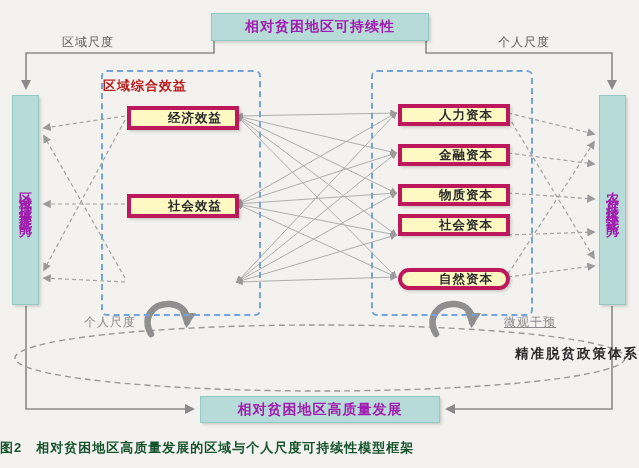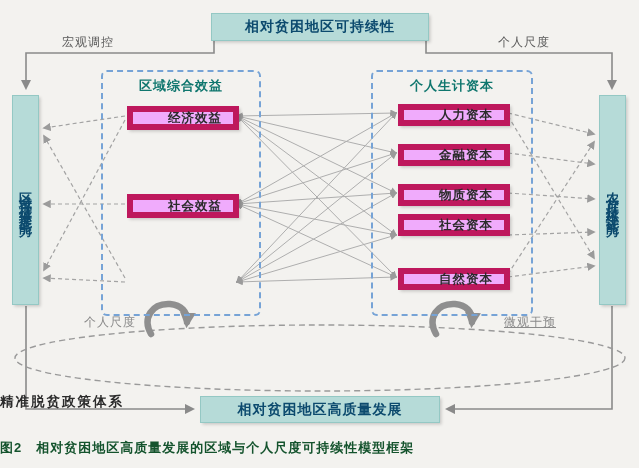--- a/index.html
+++ b/index.html
@@ -2,47 +2,47 @@
 <html><head>
 <meta charset="utf-8">
 <style>
   html,body{margin:0;padding:0;}
   body{font-family:"Liberation Sans","DejaVu Sans",sans-serif;background:#ffffff;}
   .stage{position:relative;width:639px;height:468px;background:#f3f2ef;overflow:hidden;}
   .wires{position:absolute;left:0;top:0;z-index:1;}
   .box{position:absolute;z-index:2;background:#b6dbd8;border:1px solid #94c8c4;
        box-shadow:1.5px 1.5px 3px rgba(0,0,0,.18);
        display:flex;align-items:center;justify-content:center;
-       font-weight:bold;color:#0c4a6e;font-size:13px;box-sizing:border-box;}
+       font-weight:bold;color:#a21caf;font-size:13px;box-sizing:border-box;}
   .top-box{left:211px;top:13px;width:218px;height:28px;font-size:14px;letter-spacing:1px;}
   .bottom-box{left:200px;top:396px;width:240px;height:27px;font-size:14px;letter-spacing:1px;}
   .pillar{width:27px;height:210px;top:95px;font-size:13px;}
   .pillar-left{left:12px;}
   .pillar-right{left:599px;}
   .vert{writing-mode:vertical-rl;text-orientation:upright;letter-spacing:4px;line-height:1;}
   .group{position:absolute;z-index:2;border:2px dashed #76a3d6;border-radius:6px;box-sizing:border-box;}
   .group-left{left:101px;top:70px;width:160px;height:246px;}
   .group-right{left:371px;top:70px;width:162px;height:246px;}
-  .group-title{position:absolute;left:0;right:0;top:5px;text-align:center;
-               font-weight:bold;font-size:13px;color:#0f766e;letter-spacing:1px;}
-  .item{position:absolute;left:24px;width:112px;height:24px;background:#f0abfc;border:6px solid #be185d;
+  .group-title{position:absolute;left:0;right:0;top:5px;
+               font-weight:bold;font-size:13px;color:#b91c1c;letter-spacing:1px;}
+  .item{position:absolute;left:24px;width:112px;height:24px;background:#fef9c3;border:4px solid #be185d;
         box-shadow:1.5px 1.5px 3px rgba(0,0,0,.18);
         display:flex;align-items:center;justify-content:center;
         font-weight:bold;font-size:12.5px;color:#2b2b2b;letter-spacing:1px;box-sizing:border-box;padding-left:24px;}
   .group-right .item{left:25px;height:22px;}
   .b0{top:34px;}.b1{top:122px;}.b2{top:200px;}
-  .c0{top:32px;}.c1{top:72px;}.c2{top:112px;}.c3{top:142px;}.c4{top:196px;}
+  .c0{top:32px;}.c1{top:72px;}.c2{top:112px;}.c3{top:142px;}.c4{top:196px;border-radius:11px;}
   .scale-label{position:absolute;z-index:2;font-size:12px;color:#5a5a5a;letter-spacing:1px;}
   .scale-left{left:62px;top:34px;}
   .scale-right{left:498px;top:34px;}
   .policy-label{position:absolute;z-index:3;font-size:12px;color:#8a8a8a;letter-spacing:1px;}
   .policy-left{left:84px;top:314px;}
   .policy-right{left:504px;top:314px;text-decoration:underline;}
-  .ellipse-text{position:absolute;z-index:3;left:0;right:0;top:345px;text-align:left;
-                font-weight:bold;font-size:13.5px;color:#2b2b2b;letter-spacing:2px;margin-top:48px;}
+  .ellipse-text{position:absolute;z-index:3;left:0;right:0;top:345px;text-align:right;
+                font-weight:bold;font-size:13.5px;color:#2b2b2b;letter-spacing:2px;}
   .caption{position:absolute;z-index:2;left:0;right:0;top:439px;text-align:left;
            color:#14532d;font-size:13px;font-weight:bold;letter-spacing:1px;}
 </style>
 </head>
 <body>
 
 <div class="stage">
 
   <svg class="wires" width="639" height="468">
     <defs>
@@ -108,39 +108,38 @@
     <g stroke="#8f8f8f" stroke-width="6.5" fill="none" stroke-linecap="round">
       <path d="M 151 334 C 142 318 152 303 170 304 C 181 305 188 312 187 322" marker-end="url(#arrT)"></path>
       <path d="M 436 334 C 427 318 437 303 455 304 C 466 305 473 312 472 322" marker-end="url(#arrT)"></path>
     </g>
   </svg>
 
   <div class="box top-box">
     <span>相对贫困地区可持续性</span>
   </div>
 
-  <div class="scale-label scale-left">宏观调控</div>
+  <div class="scale-label scale-left">区域尺度</div>
   <div class="scale-label scale-right">个人尺度</div>
 
   <div class="box pillar pillar-left">
     <span class="vert">区域可持续发展能力</span>
   </div>
 
   <div class="box pillar pillar-right">
     <span class="vert">农户可持续生计能力</span>
   </div>
 
   <div class="group group-left">
     <div class="group-title">区域综合效益</div>
     <div class="item b0">经济效益</div>
     <div class="item b1">社会效益</div>
   </div>
 
   <div class="group group-right">
-    <div class="group-title">个人生计资本</div>
     <div class="item c0">人力资本</div>
     <div class="item c1">金融资本</div>
     <div class="item c2">物质资本</div>
     <div class="item c3">社会资本</div>
     <div class="item c4">自然资本</div>
   </div>
 
   <div class="policy-label policy-left">个人尺度</div>
   <div class="policy-label policy-right">微观干预</div>
 

